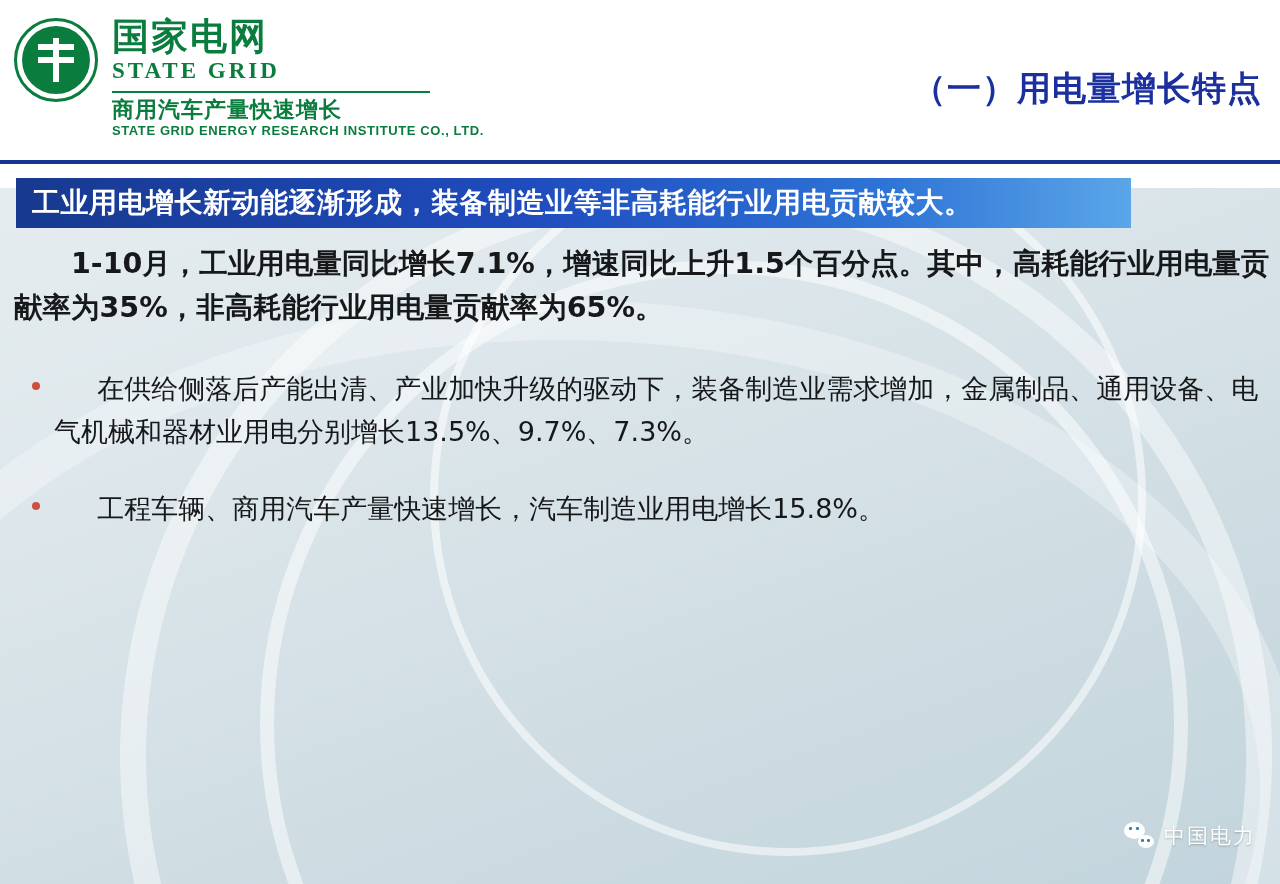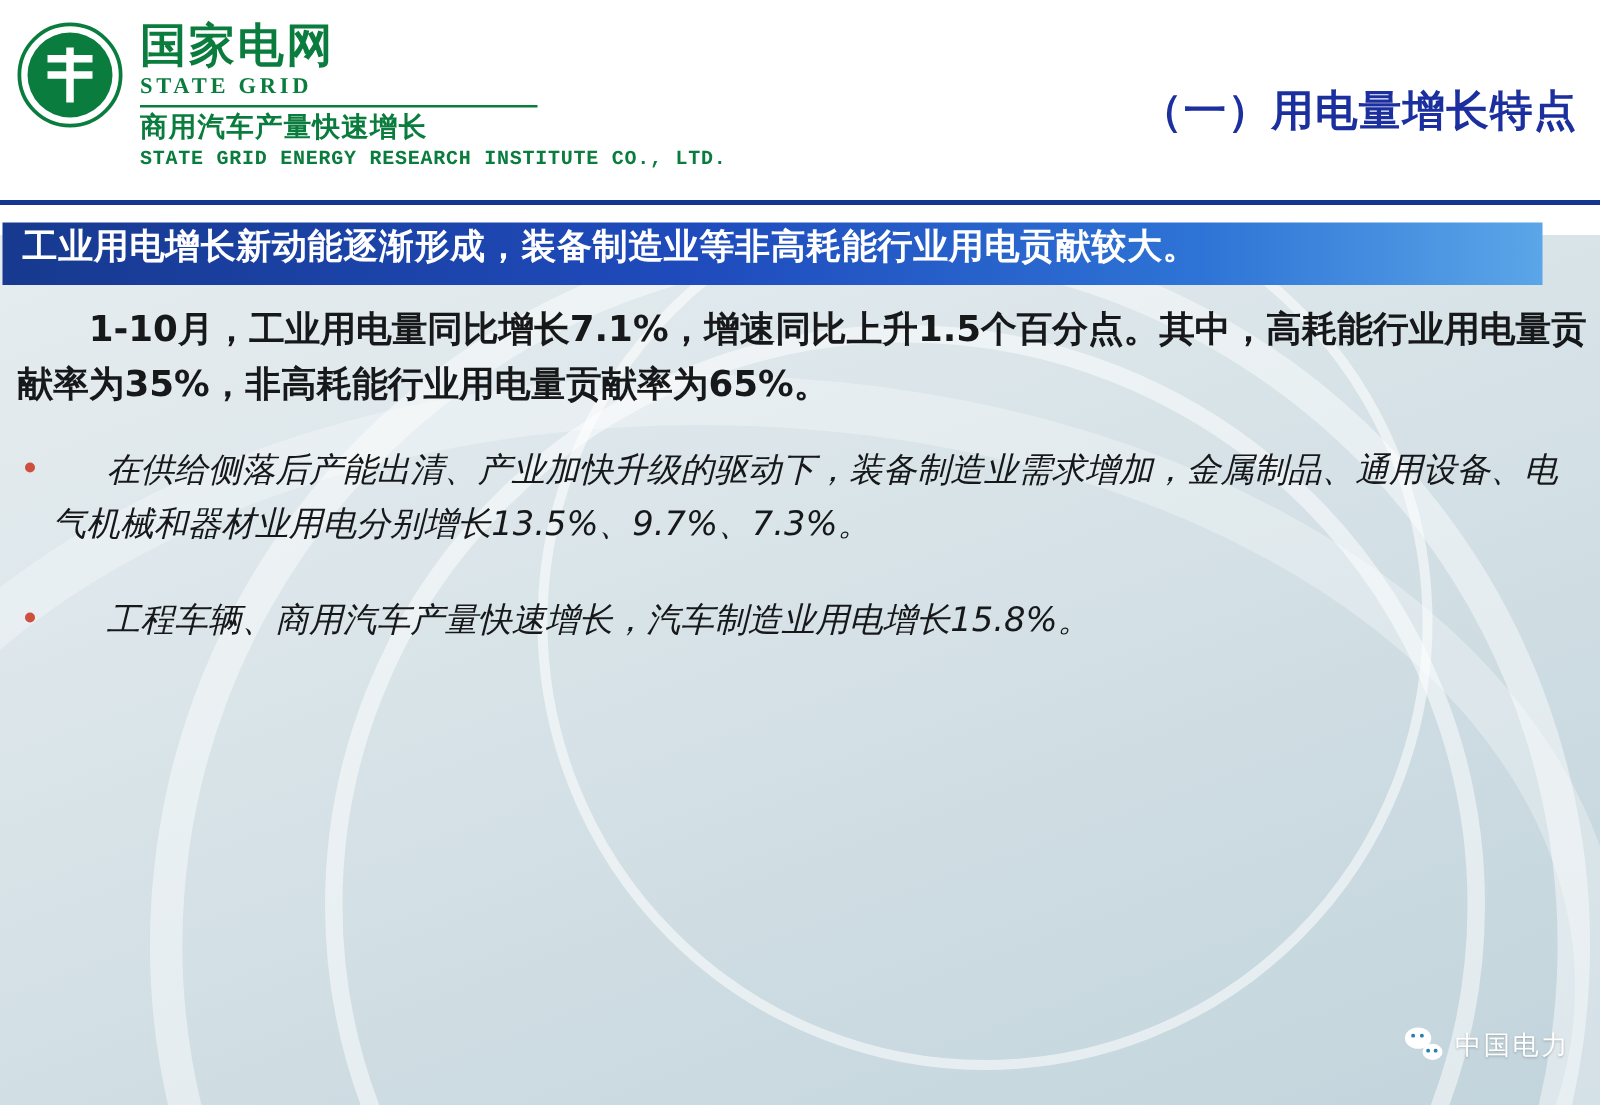--- a/index.html
+++ b/index.html
@@ -103,21 +103,21 @@
   }
   .brand-cn {
     font-size: 37px;
     font-weight: bold;
     color: #0a7d3e;
     letter-spacing: 2px;
     line-height: 1.05;
     font-family: "DejaVu Sans", "Liberation Sans", sans-serif;
   }
   .brand-en {
-    font-size: 18px;
+    font-size: 23px;
     font-weight: bold;
     color: #0a7d3e;
     letter-spacing: 3px;
     line-height: 1.25;
     font-family: "Liberation Serif", serif;
   }
   .brand-rule {
     width: 318px;
     height: 2px;
     background: #0a7d3e;
@@ -125,26 +125,26 @@
   }
   .inst-cn {
     font-size: 22px;
     font-weight: bold;
     color: #0a7d3e;
     letter-spacing: 1px;
     line-height: 1.2;
     font-family: "DejaVu Sans", "Liberation Sans", sans-serif;
   }
   .inst-en {
-    font-size: 16px;
+    font-size: 13px;
     font-weight: bold;
     color: #0a7d3e;
     letter-spacing: .6px;
     line-height: 1.3;
-    font-family: Liberation Mono, monospace;
+    font-family: Liberation Sans, sans-serif;
   }
 
   .section-title {
     position: absolute;
     right: 18px;
     top: 66px;
     font-size: 34px;
     font-weight: bold;
     color: #1b2f9e;
     letter-spacing: 1px;
@@ -158,27 +158,27 @@
     left: 0; right: 0;
     top: 160px;
     height: 4px;
     background: #15358f;
     z-index: 6;
   }
 
   
   .banner {
     position: absolute;
-    left: 2px;
+    left: 16px;
     top: 178px;
-    width: 1232px;
+    width: 1115px;
     height: 50px;
     background: linear-gradient(90deg, #17398f 0%, #1f4bbd 45%, #2e74d6 78%, #5aa6e8 100%);
     display: flex;
-    align-items: flex-start;
+    align-items: center;
     z-index: 5;
   }
   .banner-text {
     color: #ffffff;
     font-size: 28px;
     font-weight: bold;
     letter-spacing: .5px;
     padding-left: 16px;
     font-family: "DejaVu Sans", "Liberation Sans", sans-serif;
     white-space: nowrap;
@@ -195,23 +195,22 @@
   .lead {
     font-size: 28.5px;
     font-weight: bold;
     color: #16181a;
     line-height: 1.55;
     padding: 0 0 0 14px;
     text-indent: 2em;
     font-family: "DejaVu Sans", "Liberation Sans", sans-serif;
   }
   .bullets {
-    margin-top: 26px;
-    padding: 0 16px 0 16px;
-    font-style: italic;
+    margin-top: 38px;
+    padding: 0 16px 0 28px;
   }
   .bullet {
     position: relative;
     display: block;
     margin-bottom: 34px;
     padding-left: 26px;
     font-size: 27px;
     color: #16181a;
     line-height: 1.58;
     text-indent: 1.6em;

